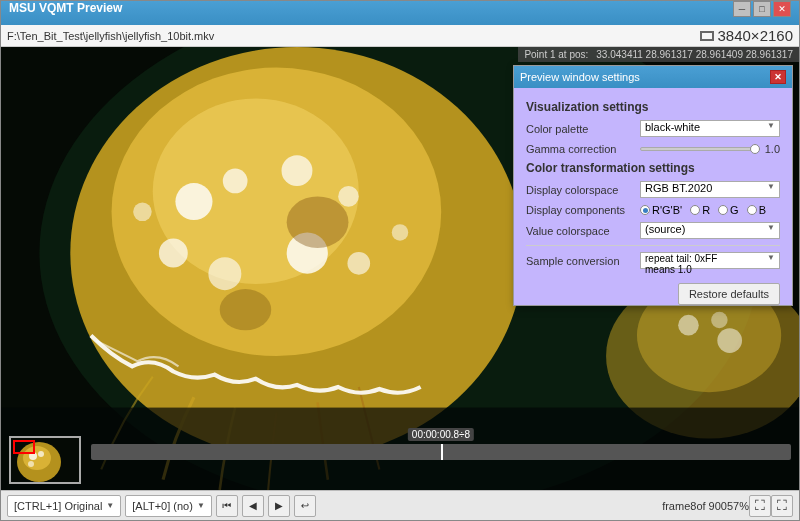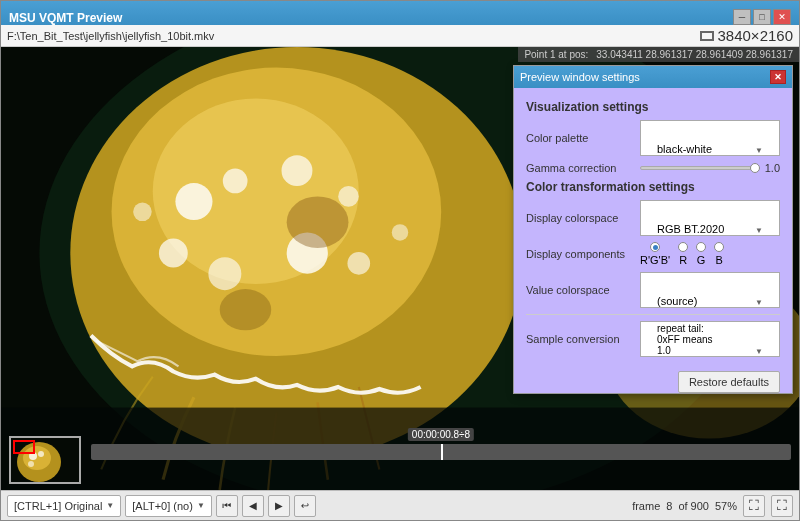--- a/index.html
+++ b/index.html
@@ -21,21 +21,21 @@
       display: flex;
       flex-direction: column;
       position: relative;
     }
 
     
     #title-bar {
       background: linear-gradient(to bottom, #4a9fd4, #3a8fc4);
       height: 24px;
       display: flex;
-      align-items: flex-end;
+      align-items: flex-start;
       justify-content: space-between;
       padding: 0 8px;
       flex-shrink: 0;
     }
     #title-text {
       color: white;
       font-size: 12px;
       font-weight: bold;
     }
     #title-controls {
@@ -214,21 +214,20 @@
       font-size: 10px;
       color: #333;
     }
 
     #frame-info {
       margin-left: auto;
       font-size: 11px;
       color: #333;
       display: flex;
       align-items: center;
-      gap: 6px;
     }
     .zoom-btn {
       width: 22px;
       height: 22px;
       background: #f0f0f0;
       border: 1px solid #aaa;
       border-radius: 2px;
       display: flex;
       align-items: center;
       justify-content: center;
@@ -294,27 +293,27 @@
     }
     .setting-label {
       width: 110px;
       font-size: 11px;
       color: #333;
       flex-shrink: 0;
     }
 
     .select-box {
       flex: 1;
-      height: 36px;
+      height: 17px;
       border: 1px solid #aaa;
       background: white;
       font-size: 11px;
-      padding: 0 16px;
-      display: flex;
-      align-items: flex-end;
+      padding: 0 4px;
+      display: flex;
+      align-items: flex-start;
       justify-content: space-between;
       cursor: pointer;
     }
     .select-box .sel-arrow {
       font-size: 8px;
       color: #666;
     }
 
     
     .slider-container {
@@ -354,21 +353,20 @@
       display: flex;
       align-items: center;
       gap: 8px;
       flex: 1;
     }
     .radio-item {
       display: flex;
       align-items: center;
       gap: 2px;
       font-size: 11px;
-      flex-direction: column;
     }
     .radio-circle {
       width: 10px;
       height: 10px;
       border: 1px solid #888;
       border-radius: 50%;
       display: flex;
       align-items: center;
       justify-content: center;
       background: white;

